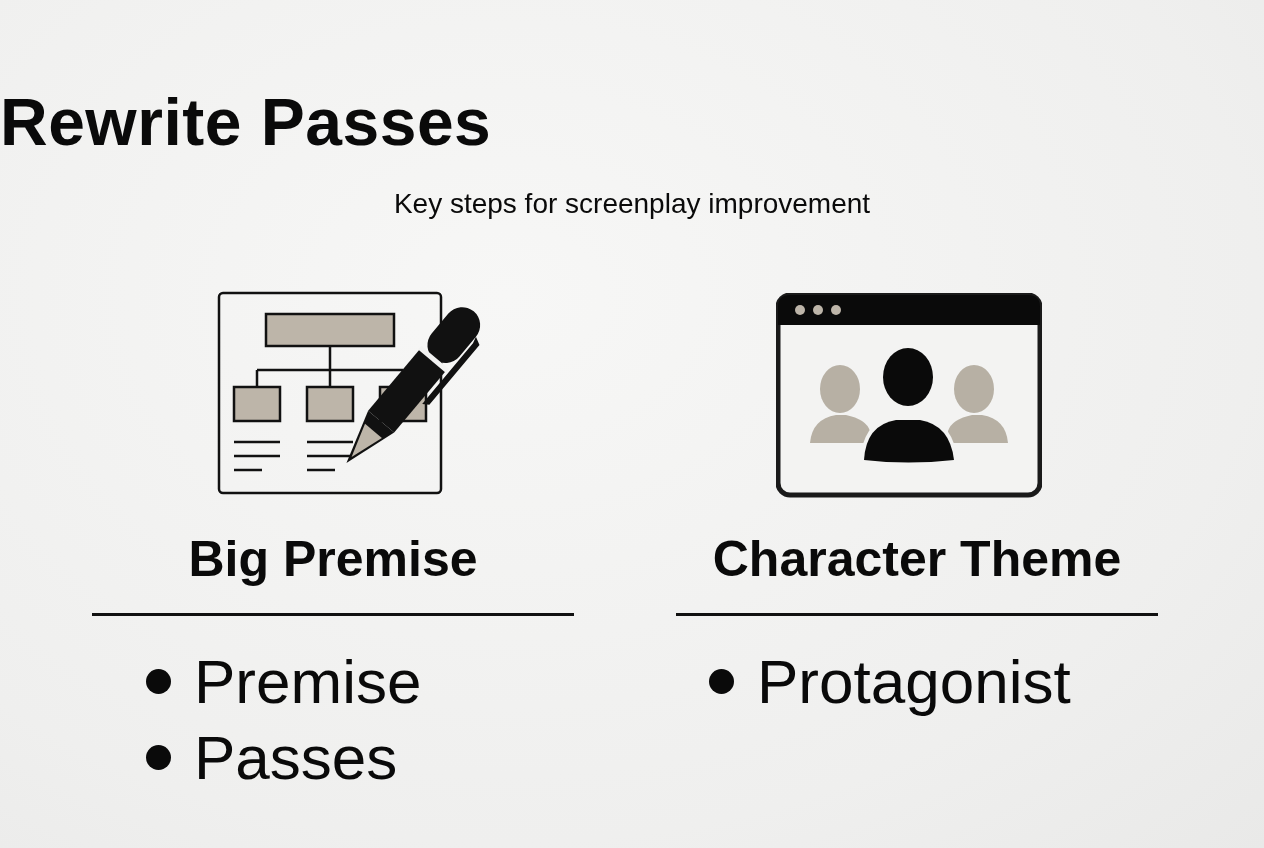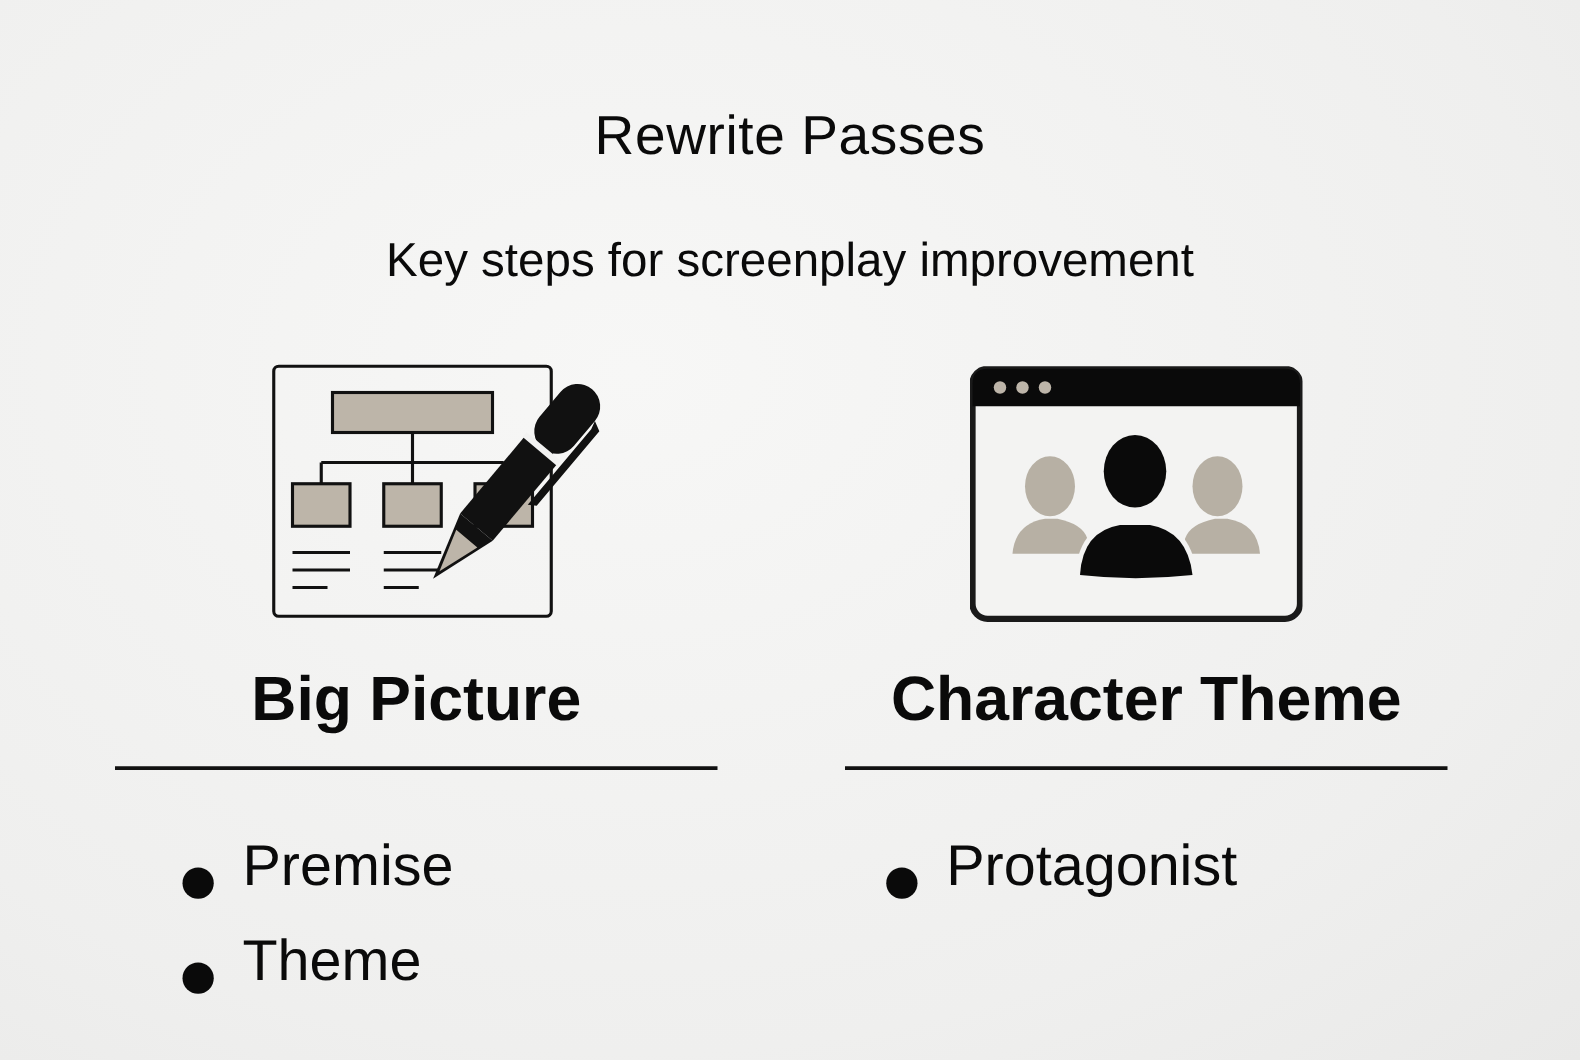--- a/index.html
+++ b/index.html
@@ -3,38 +3,38 @@
 <meta charset="utf-8">
 <style>
   html, body { margin: 0; padding: 0; }
   body {
     width: 1264px; height: 848px; overflow: hidden; position: relative;
     background: radial-gradient(ellipse at 40% 35%, #f7f7f6 0%, #efefee 70%, #e9e9e8 100%);
     font-family: "Liberation Sans", "DejaVu Sans", sans-serif;
     color: #0a0a0a;
   }
   .title {
-    position: absolute; left: 0; right: 0; top: 84px; text-align: center;
-    font-size: 44px; font-weight: normal; letter-spacing: 0.5px;
+    position: absolute; left: 0; right: 0; top: 84px; text-align: left;
+    font-size: 66px; font-weight: bold; letter-spacing: 0.5px;
   }
   .subtitle {
     position: absolute; left: 0; right: 0; top: 188px; text-align: center;
-    font-size: 38px; font-weight: normal;
+    font-size: 28px; font-weight: normal;
   }
   .icon { position: absolute; }
   .col-title {
     position: absolute; text-align: center; font-size: 50px; font-weight: bold;
   }
   .divider {
     position: absolute; height: 3px; background: #111;
   }
   .bullets { position: absolute; list-style: none; margin: 0; padding: 0; }
   .bullets li {
-    display: flex; align-items: flex-end; height: 76px;
-    font-size: 46px;
+    display: flex; align-items: center; height: 76px;
+    font-size: 62px;
   }
   .dot {
     width: 25px; height: 25px; border-radius: 50%; background: #0a0a0a;
     margin-right: 23px; flex: none;
   }
 </style>
 </head>
 <body>
 
 <div class="title">Rewrite Passes</div>
@@ -81,30 +81,30 @@
   <path d="M34 150 Q36 126 60 122 L70 122 Q90 126 94 138 L94 150 Z" fill="#b7b0a4"></path>
   <ellipse cx="198" cy="96" rx="20" ry="24" fill="#b7b0a4"></ellipse>
   <path d="M172 138 Q176 126 196 122 L206 122 Q230 126 232 150 L172 150 Z" fill="#b7b0a4"></path>
 
   <ellipse cx="132" cy="84" rx="28" ry="32" fill="#f3f3f2"></ellipse>
   <ellipse cx="132" cy="84" rx="25" ry="29" fill="#0a0a0a"></ellipse>
   <path d="M84 170 Q86 128 118 124 L146 124 Q178 128 182 170 Z" fill="#f3f3f2"></path>
   <path d="M88 167 Q90 132 120 127 L144 127 Q174 132 178 167 Q132 172 88 167 Z" fill="#0a0a0a"></path>
 </svg>
 
-<div class="col-title" style="left:92px; width:482px; top:530px;">Big Picture</div>
+<div class="col-title" style="left:92px; width:482px; top:530px;">Big Premise</div>
 <div class="divider" style="left:92px; width:482px; top:613px;"></div>
 <ul class="bullets" style="left:146px; top:643px;">
   <li>
     <span class="dot"></span>
     <span>Premise</span>
   </li>
   <li>
     <span class="dot"></span>
-    <span>Theme</span>
+    <span>Passes</span>
   </li>
 </ul>
 
 <div class="col-title" style="left:676px; width:482px; top:530px;">Character Theme</div>
 <div class="divider" style="left:676px; width:482px; top:613px;"></div>
 <ul class="bullets" style="left:709px; top:643px;">
   <li>
     <span class="dot"></span>
     <span>Protagonist</span>
   </li>

